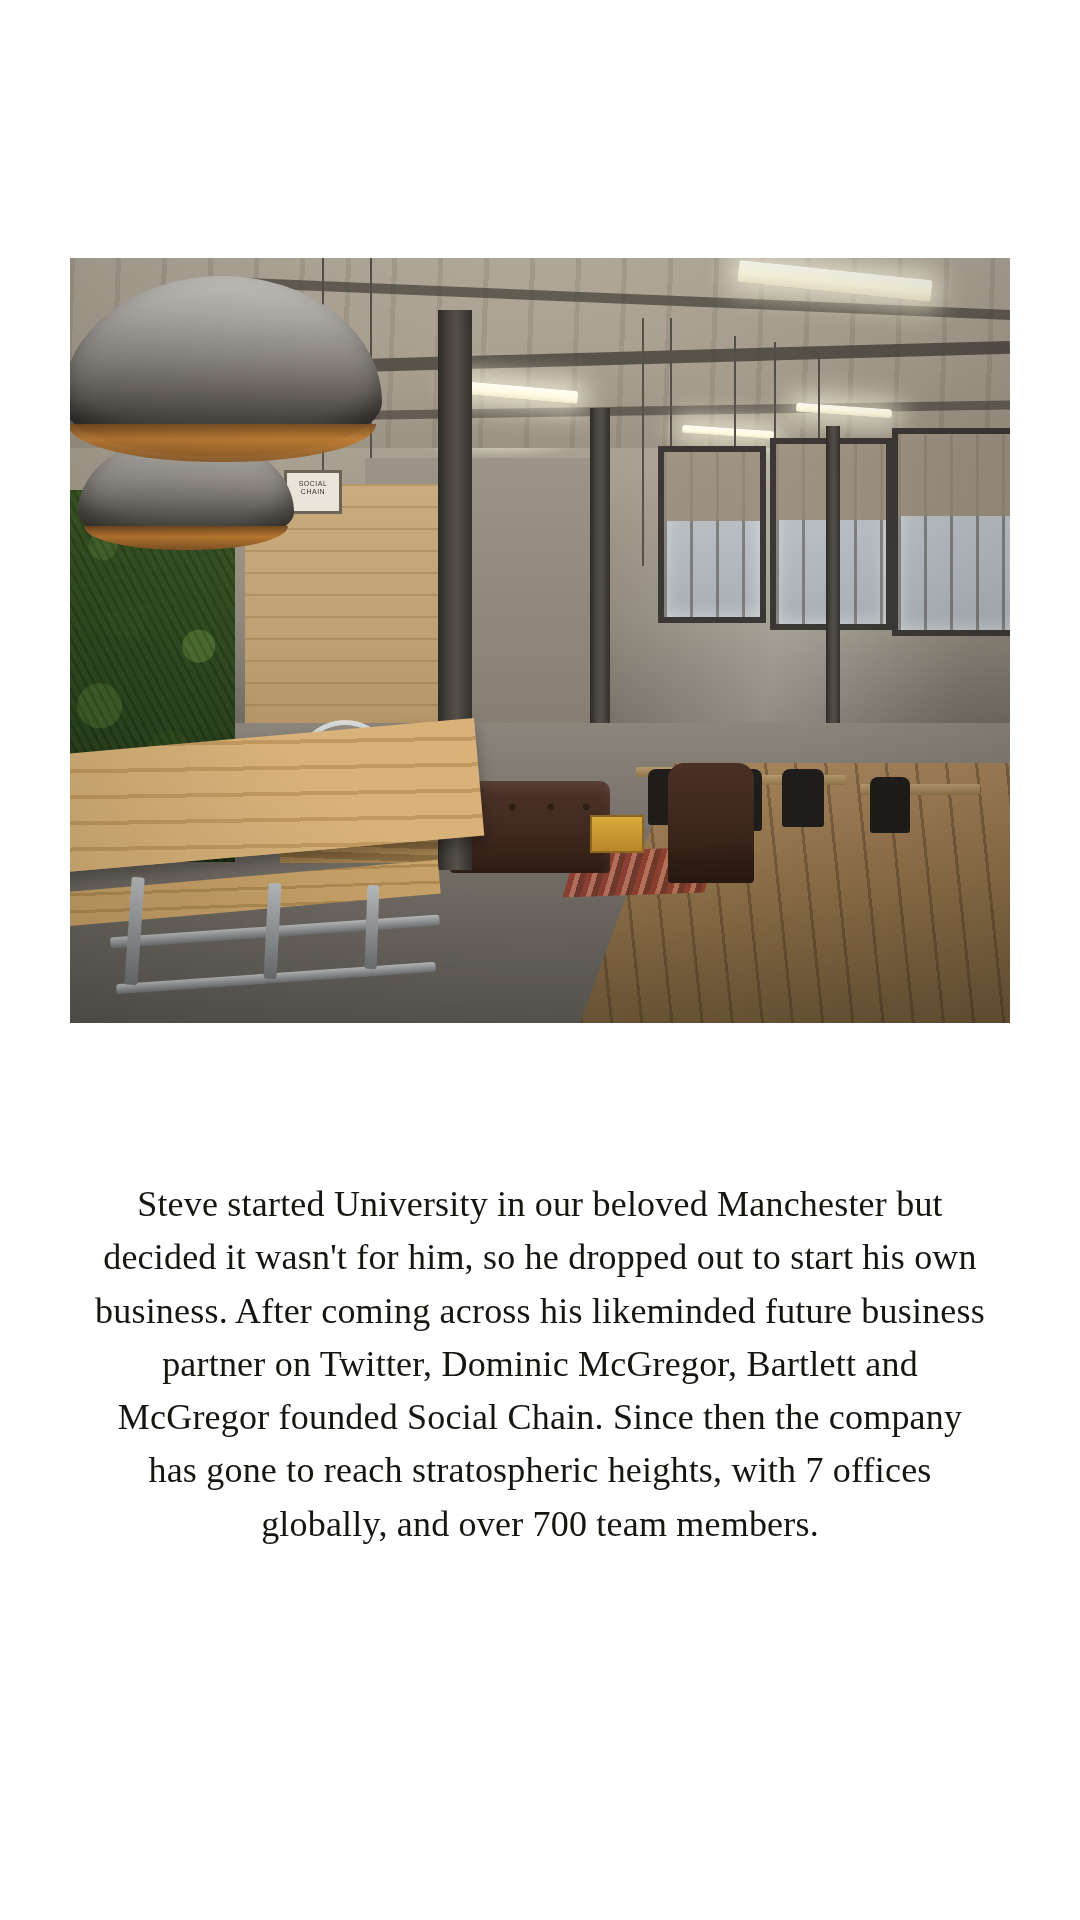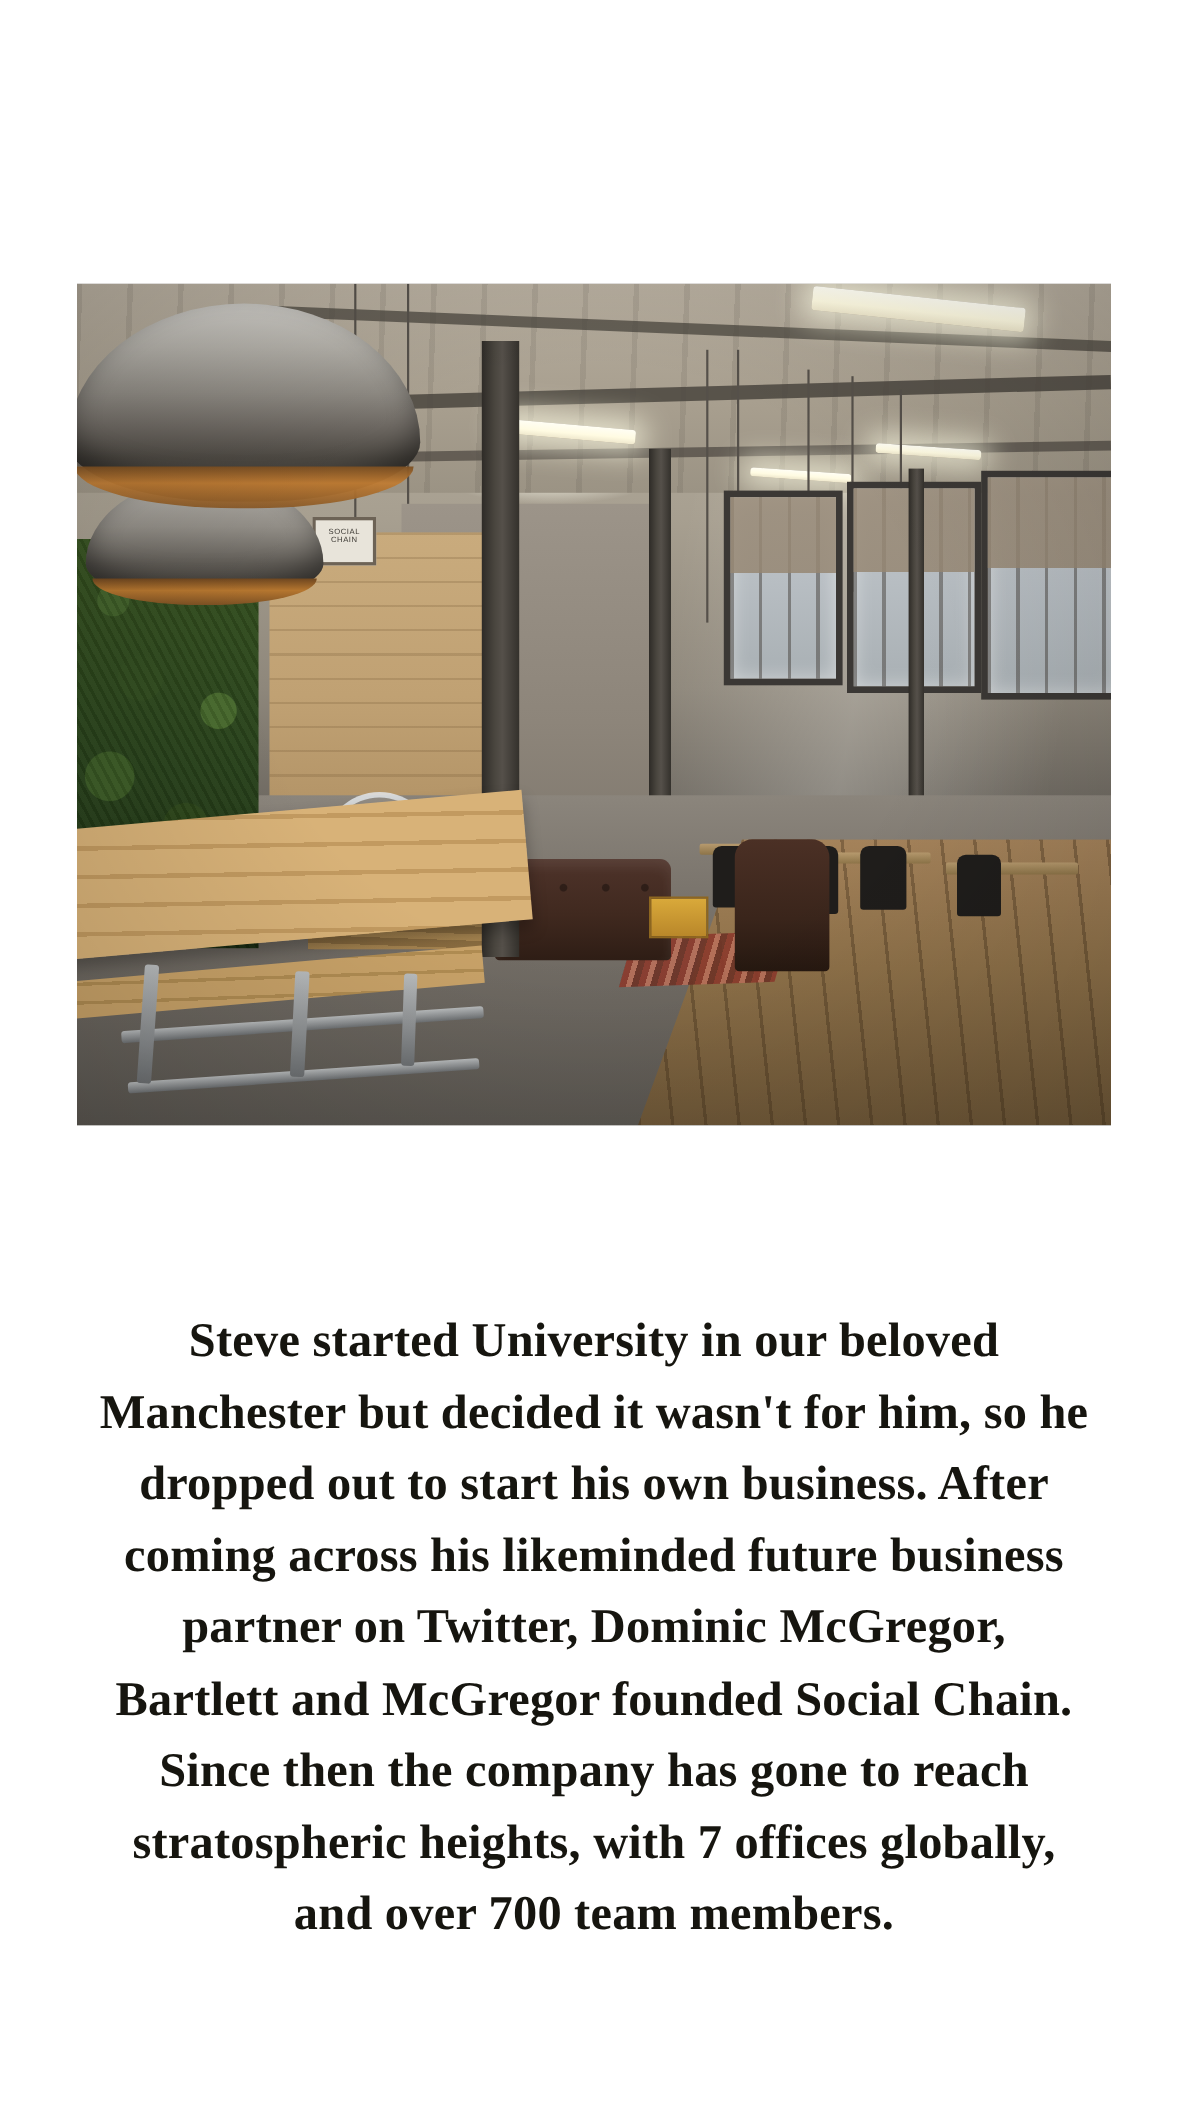--- a/index.html
+++ b/index.html
@@ -333,26 +333,25 @@
     pointer-events: none;
   }
 
   
   .body-text {
     position: absolute;
     left: 90px;
     top: 1142px;
     width: 900px;
     text-align: center;
-    font-size: 44px;
+    font-size: 36px;
     line-height: 1.48;
     letter-spacing: 0.2px;
     color: #16150f;
     font-family: "Liberation Serif", serif;
-    font-weight: bold;
   }
 </style>
 </head>
 <body>
 
 <div class="page">
 
   <div class="photo-frame">
     <div class="photo">
 

